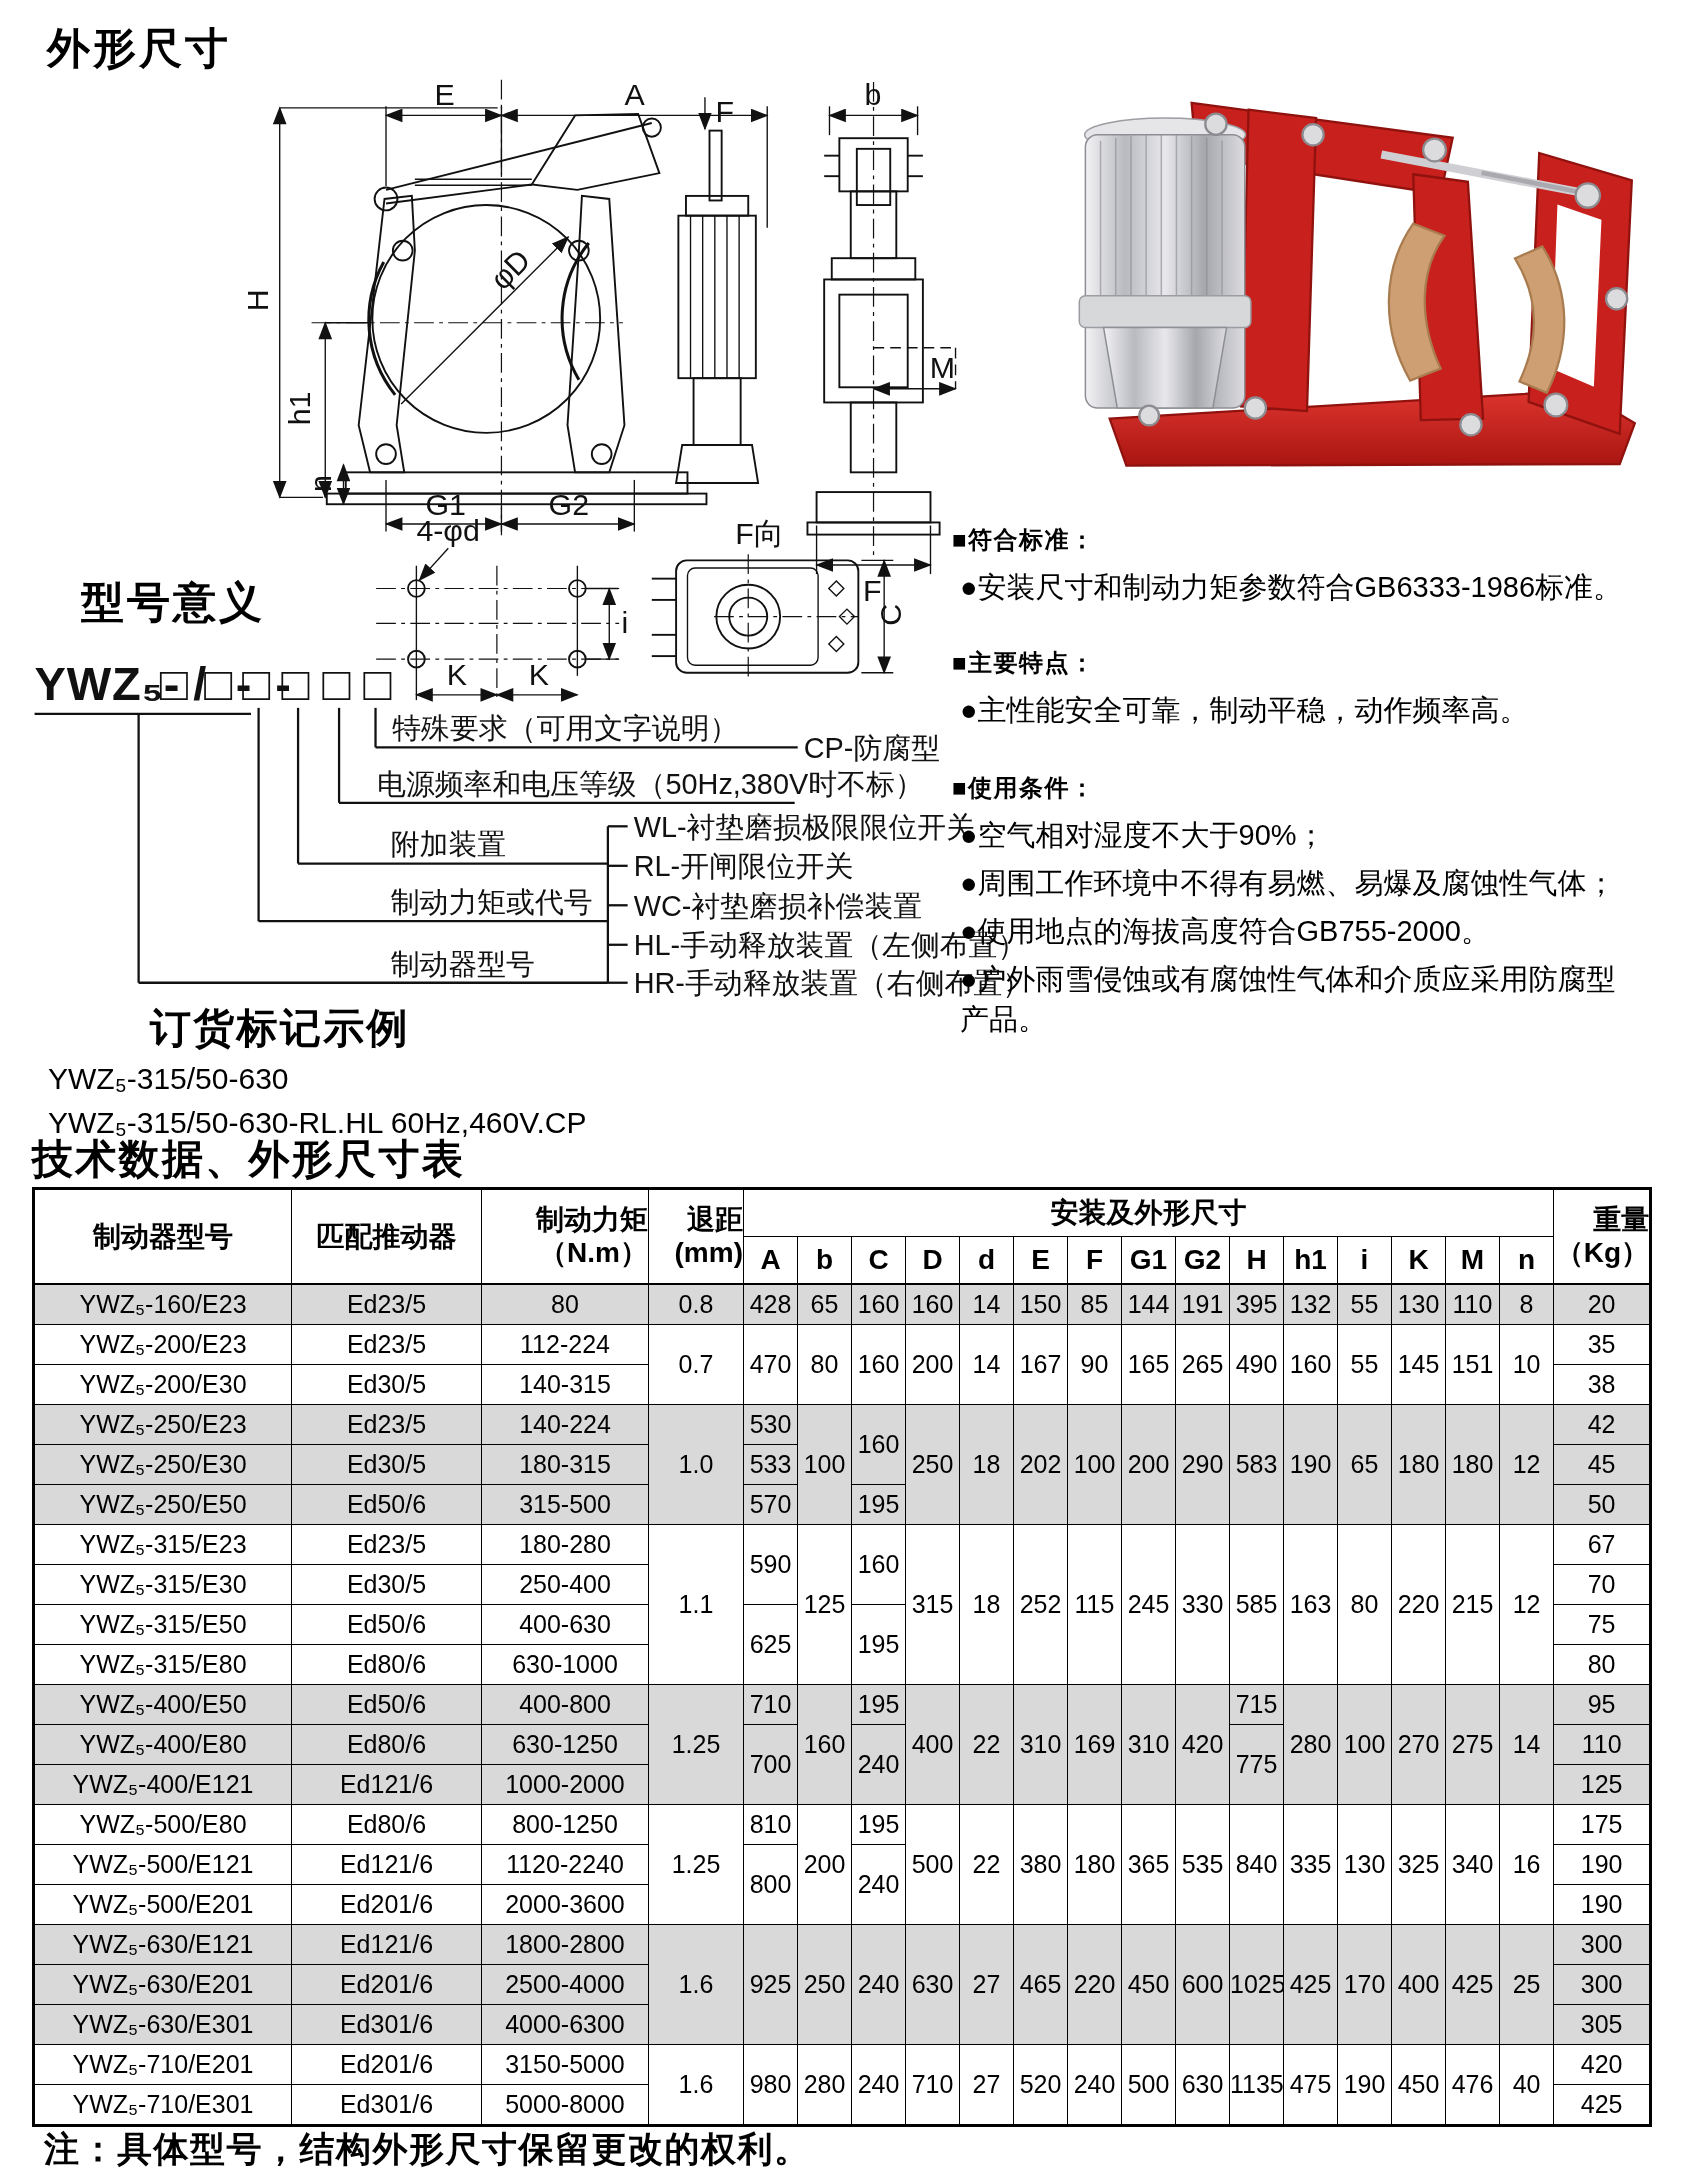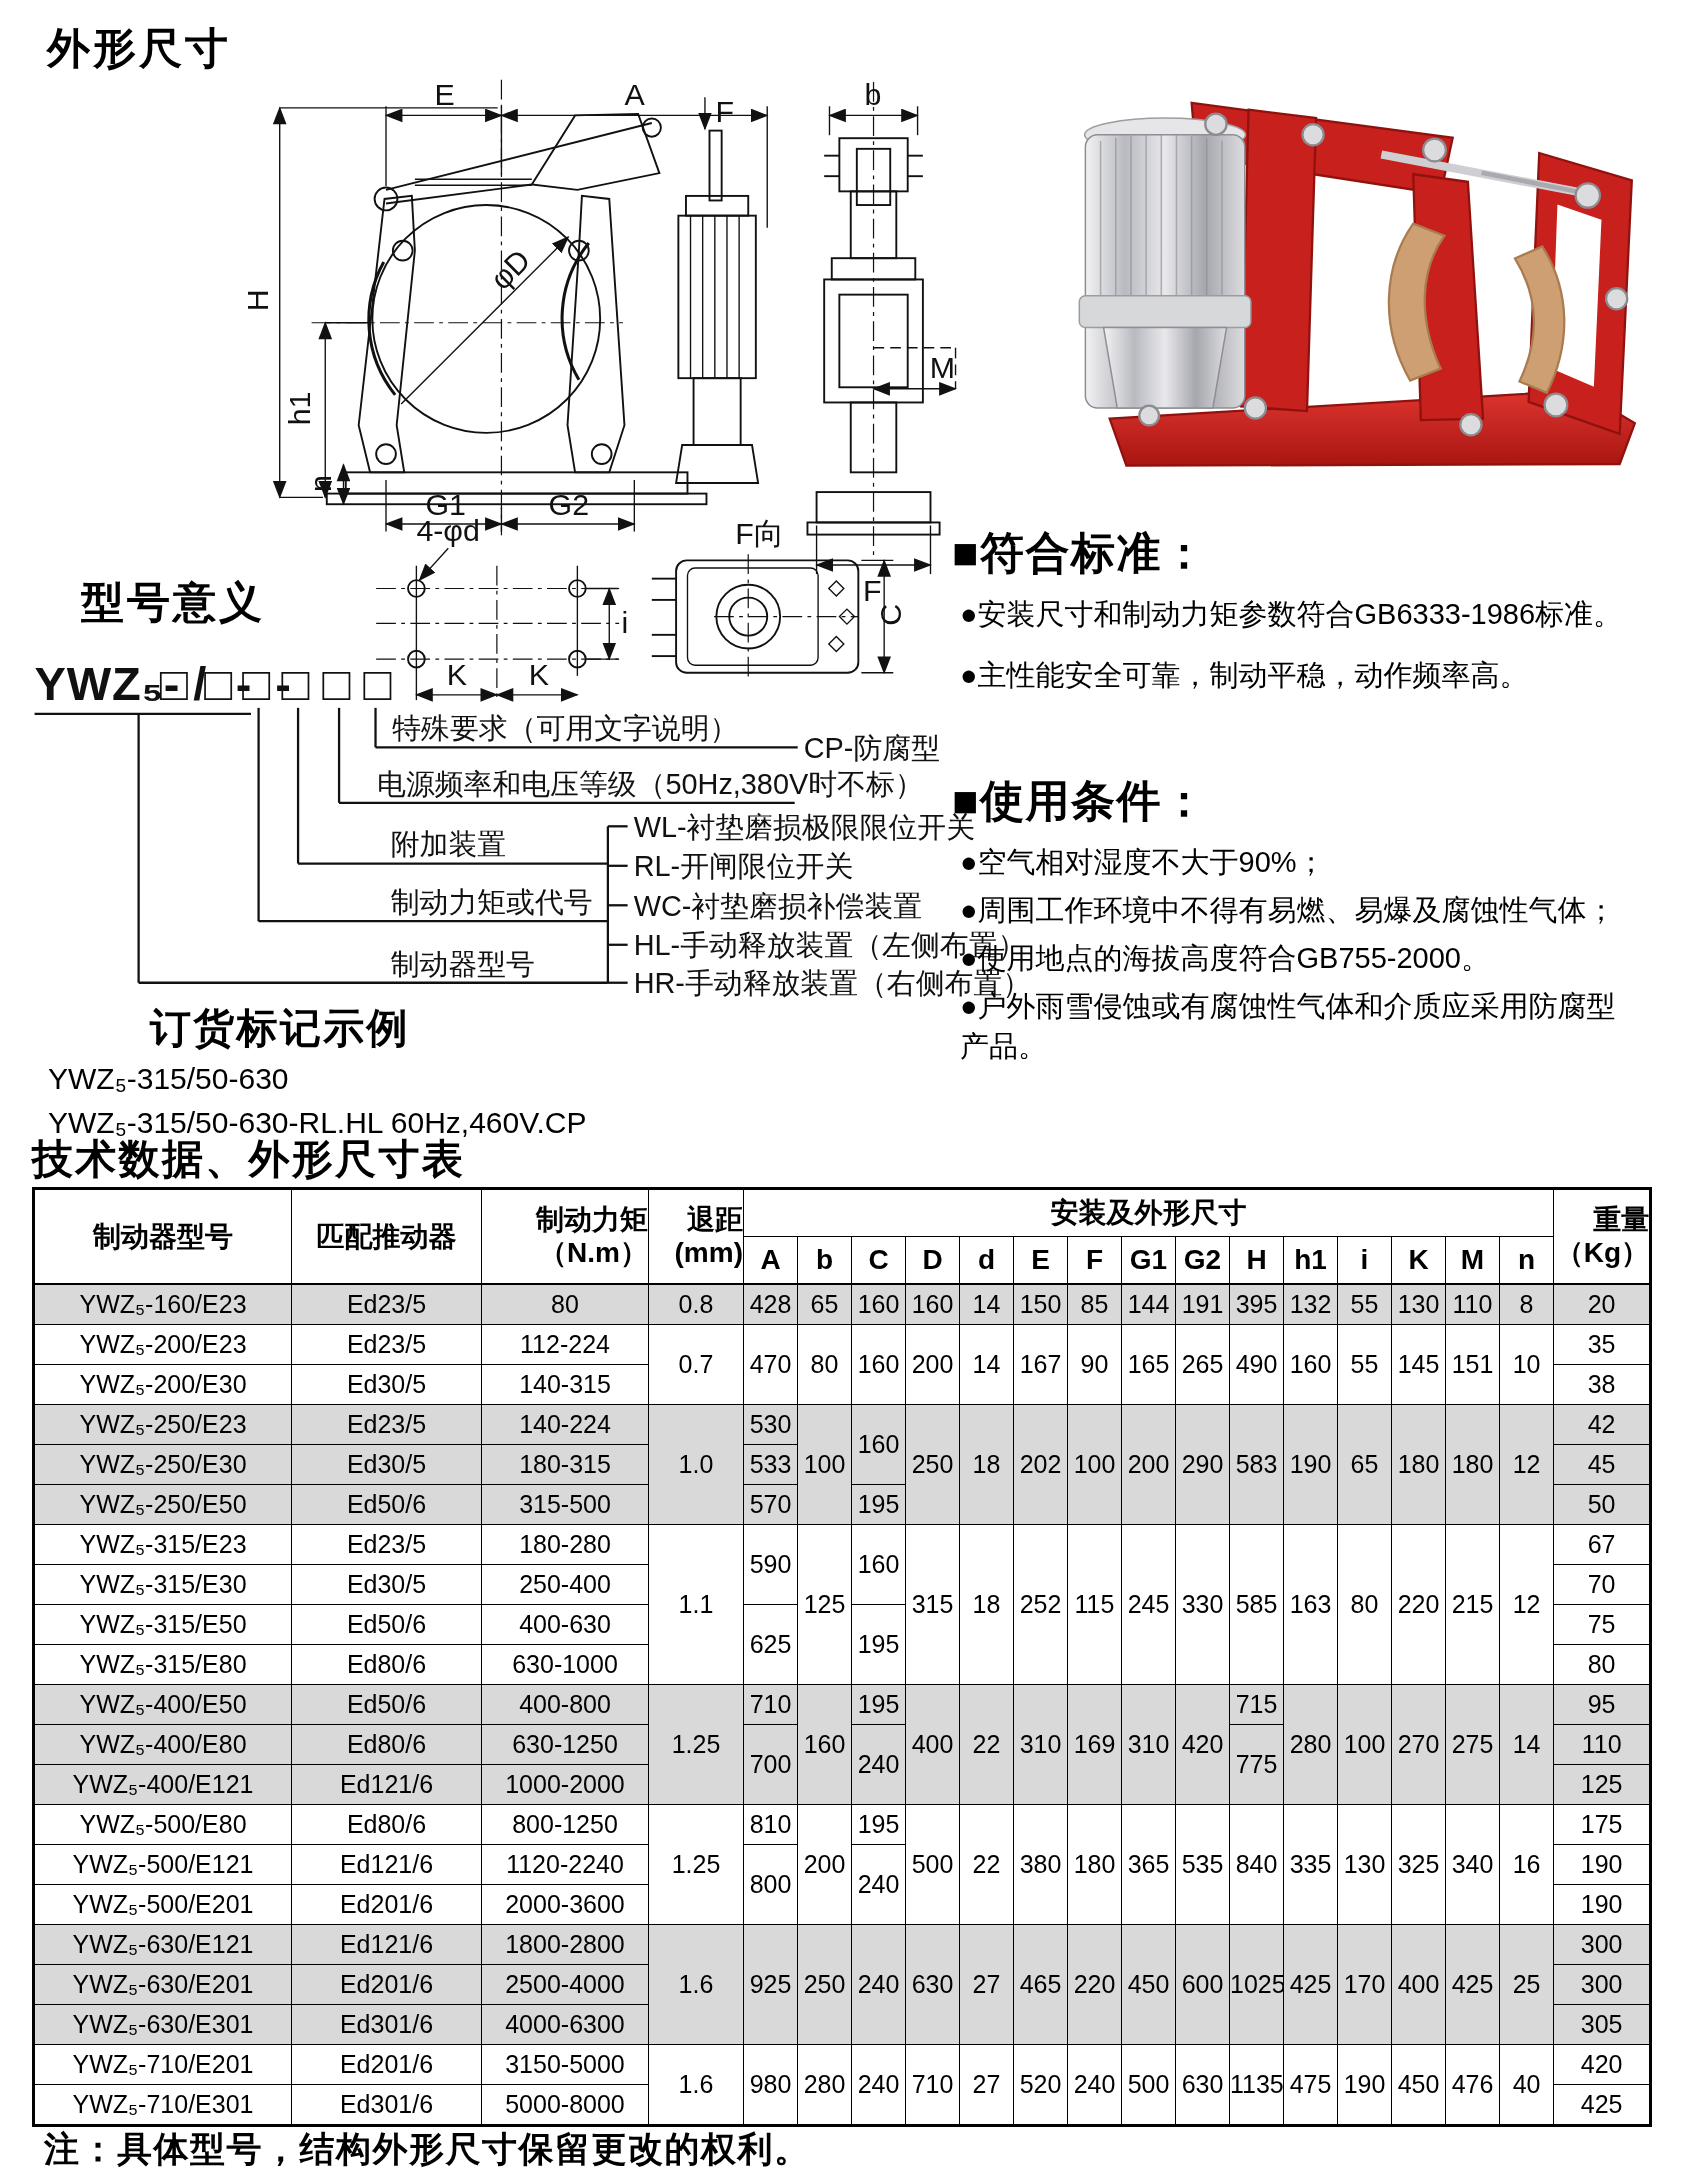--- a/index.html
+++ b/index.html
@@ -14,21 +14,21 @@
   .lbl{font-size:38px;}
   .formula{font-size:62px;font-weight:bold;letter-spacing:1px;}
   line,path,rect,circle,ellipse,polyline,polygon{vector-effect:none;}
   .ln{stroke:#111;stroke-width:2.5;fill:none;}
   .ln-thin{stroke:#111;stroke-width:1.8;fill:none;}
   .ln-thick{stroke:#111;stroke-width:4;fill:none;}
   .cl{stroke:#111;stroke-width:1.6;fill:none;stroke-dasharray:26 7 5 7;}
   .diag-ln{stroke:#111;stroke-width:3;fill:none;}
   
   .spec-block{position:absolute;left:952px;width:723px;}
-  .spec-title{font-size:44px;font-weight:bold;margin:0 0 10.6px 0;letter-spacing:1.5px;}
+  .spec-title{font-size:24px;font-weight:bold;margin:0 0 10.6px 0;letter-spacing:1.5px;}
   .spec-item{font-size:29px;line-height:40px;margin:8px;max-width:684px;}
   
   #ordering-examples{font-size:30px;line-height:44px;}
   
   #spec-table{border-collapse:collapse;table-layout:fixed;width:1617px;}
   #spec-table th,#spec-table td{border:1.5px solid #000;text-align:center;vertical-align:middle;
      padding:0;overflow:hidden;white-space:nowrap;}
   #spec-table{border:3px solid #000;}
   #spec-table thead th{font-size:28px;font-weight:bold;height:46px;}
   #spec-table td{font-size:25px;height:39px;}
@@ -320,20 +320,21 @@
     <text class="lbl" x="834" y="366">WC-衬垫磨损补偿装置</text>
     <text class="lbl" x="834" y="417">HL-手动释放装置（左侧布置）</text>
     <text class="lbl" x="834" y="468">HR-手动释放装置（右侧布置）</text>
   </svg>
 
   <div class="spec-block" style="top:524px;">
     <p class="spec-title">■符合标准：</p>
     <p class="spec-item">●安装尺寸和制动力矩参数符合GB6333-1986标准。</p>
   </div>
   <div class="spec-block" style="top:647px;">
+    <p class="spec-title">■主要特点：</p>
     <p class="spec-item">●主性能安全可靠，制动平稳，动作频率高。</p>
   </div>
   <div class="spec-block" style="top:772px;">
     <p class="spec-title">■使用条件：</p>
     <p class="spec-item">●空气相对湿度不大于90%；</p>
     <p class="spec-item">●周围工作环境中不得有易燃、易爆及腐蚀性气体；</p>
     <p class="spec-item">●使用地点的海拔高度符合GB755-2000。</p>
     <p class="spec-item">●户外雨雪侵蚀或有腐蚀性气体和介质应采用防腐型产品。</p>
   </div>
 

